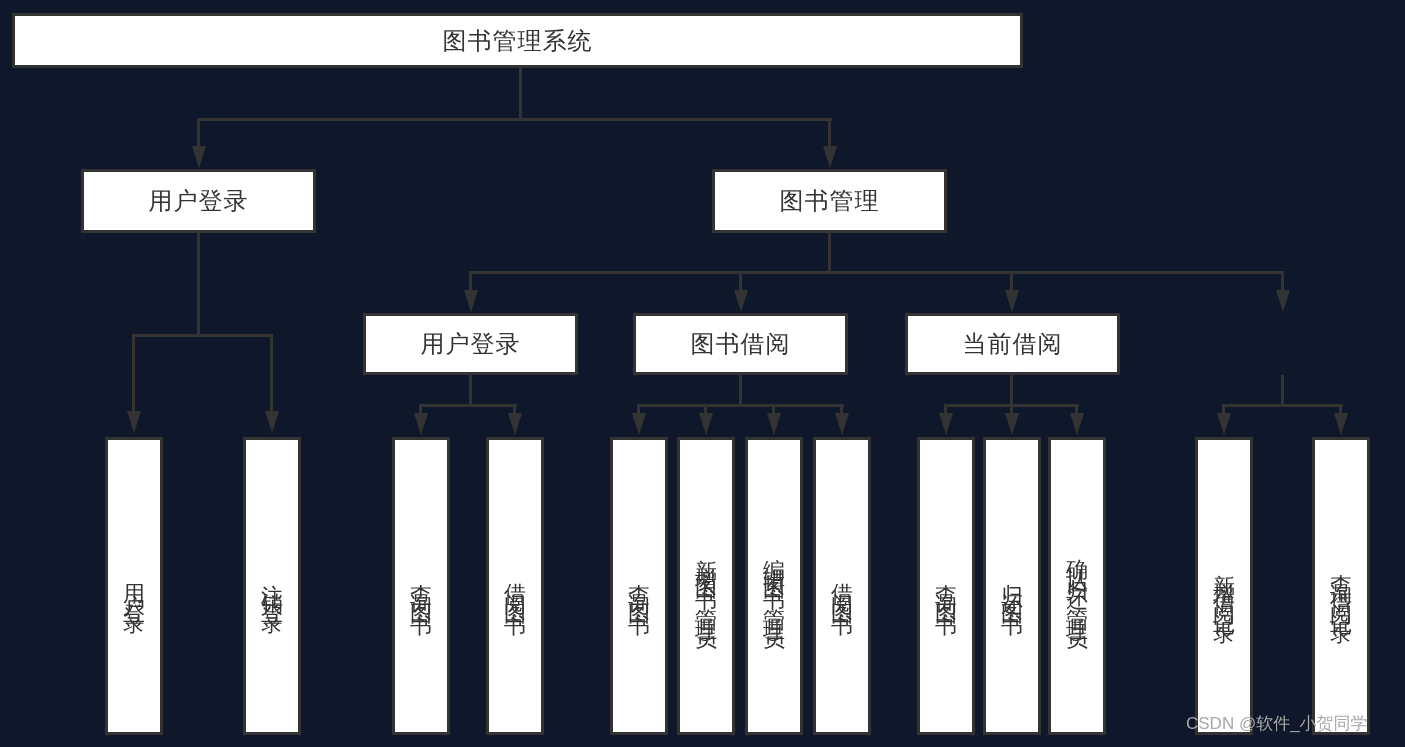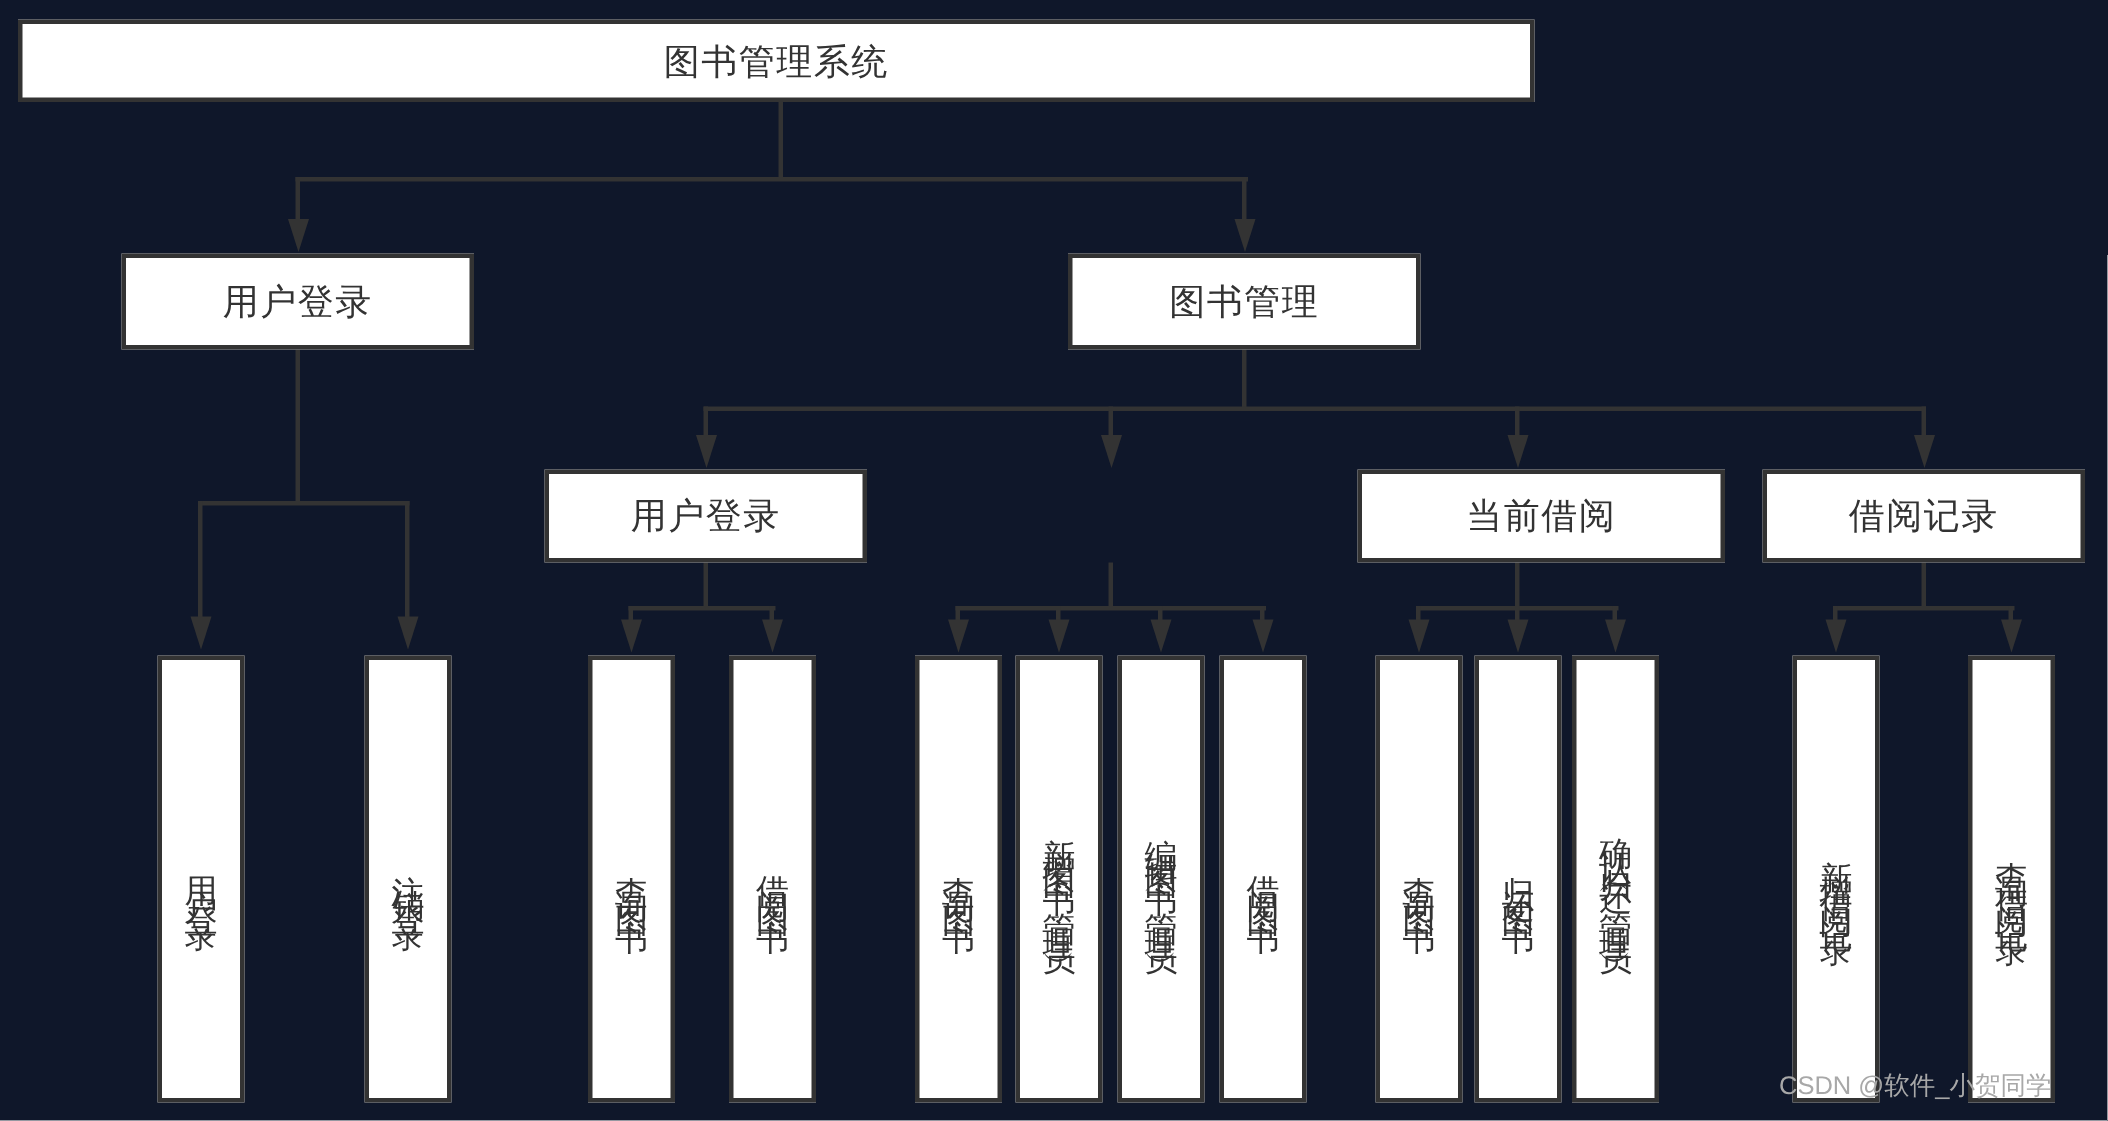--- a/index.html
+++ b/index.html
@@ -93,22 +93,22 @@
   <div class="ln" style="left:469px; top:271px; width:3px; height:22px;"></div>
   <div class="ln" style="left:739px; top:271px; width:3px; height:22px;"></div>
   <div class="ln" style="left:1010px; top:271px; width:3px; height:22px;"></div>
   <div class="ln" style="left:1281px; top:271px; width:3px; height:22px;"></div>
   <div class="ah" style="left:464px; top:290px;"></div>
   <div class="ah" style="left:734px; top:290px;"></div>
   <div class="ah" style="left:1005px; top:290px;"></div>
   <div class="ah" style="left:1276px; top:290px;"></div>
 
   <div class="hbox" style="left:363px; top:313px; width:215px; height:62px;">用户登录</div>
-  <div class="hbox" style="left:905px; top:313px; width:245px; height:62px;">当前借阅</div>
-  <div class="hbox" style="left:1175px; top:313px; width:215px; height:62px;">借阅记录</div>
+  <div class="hbox" style="left:633px; top:313px; width:215px; height:62px;">图书借阅</div>
+  <div class="hbox" style="left:905px; top:313px; width:215px; height:62px;">当前借阅</div>
 
   <div class="ln" style="left:469px; top:375px; width:3px; height:31px;"></div>
   <div class="ln" style="left:739px; top:375px; width:3px; height:31px;"></div>
   <div class="ln" style="left:1010px; top:375px; width:3px; height:31px;"></div>
   <div class="ln" style="left:1281px; top:375px; width:3px; height:31px;"></div>
 
   <div class="ln" style="left:419px; top:404px; width:98px; height:3px;"></div>
   <div class="ln" style="left:419px; top:404px; width:3px; height:12px;"></div>
   <div class="ln" style="left:513px; top:404px; width:3px; height:12px;"></div>
   <div class="ah" style="left:414px; top:413px;"></div>

